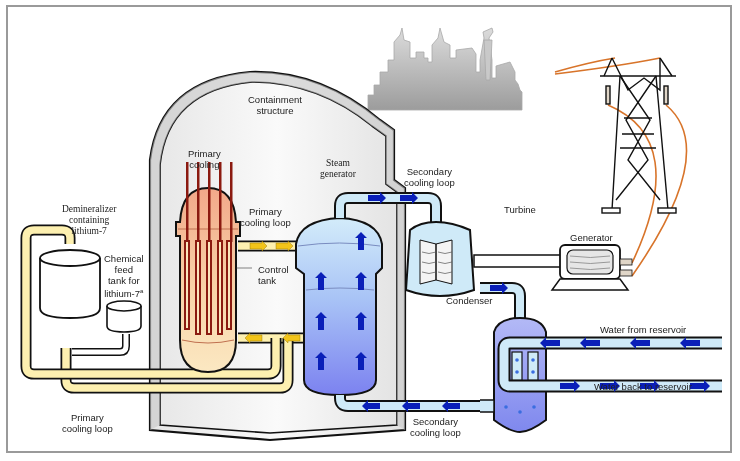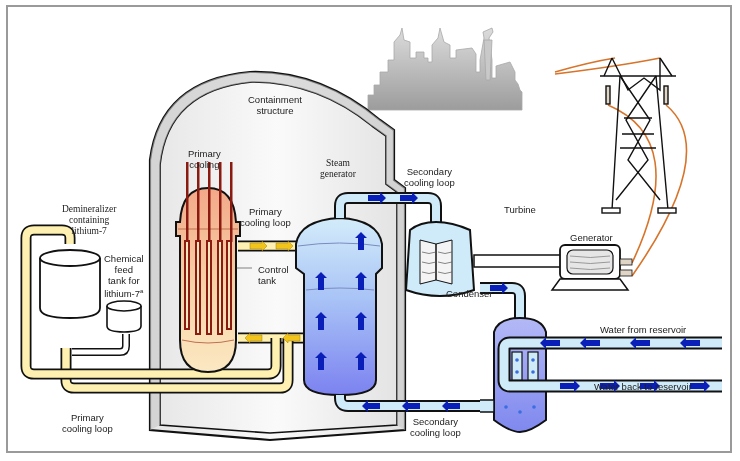--- a/index.html
+++ b/index.html
@@ -211,21 +211,21 @@
 <div class="lbl" style="left:320px;top:158px;font-family:Liberation Serif, serif;">
   <div>Steam</div>
   <div>generator</div>
 </div>
 <div class="lbl" style="left:404px;top:166px;">
   <div>Secondary</div>
   <div>cooling loop</div>
 </div>
 <div class="lbl" style="left:464px;top:204px;margin-left:40px;">Turbine</div>
 <div class="lbl" style="left:570px;top:232px;">Generator</div>
-<div class="lbl" style="left:446px;top:288px;">Condenser</div>
+<div class="lbl" style="left:446px;top:295px;">Condenser</div>
 <div class="lbl" style="left:600px;top:324px;text-align:center;">Water from reservoir</div>
 <div class="lbl" style="left:594px;top:381px;text-align:right;">Water back to reservoir</div>
 <div class="lbl" style="left:62px;top:204px;font-family:Liberation Serif, serif;">
   <div>Demineralizer</div>
   <div>containing</div>
   <div>lithium-7</div>
 </div>
 <div class="lbl" style="left:104px;top:253px;">
   <div>Chemical</div>
   <div>feed</div>

